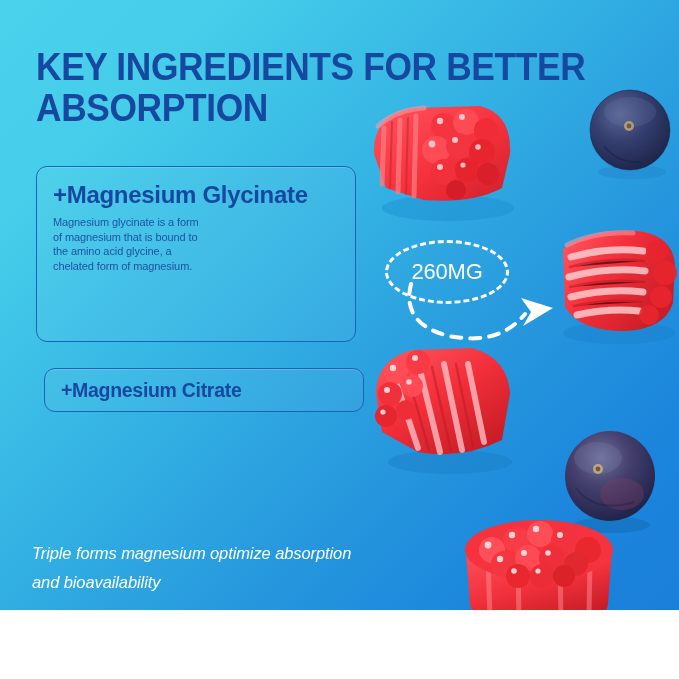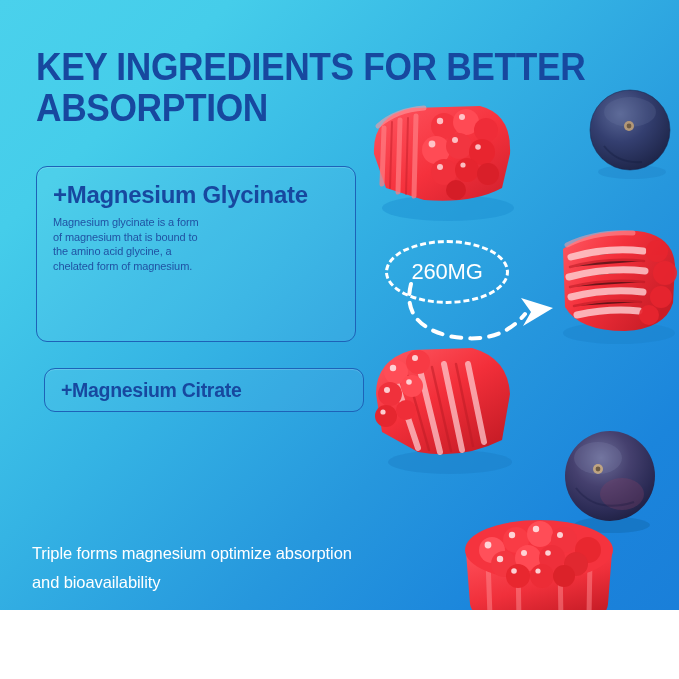--- a/index.html
+++ b/index.html
@@ -91,20 +91,21 @@
     white-space: pre-line;
   }
 
   
   .footnote {
     position: absolute;
     left: 32px;
     top: 539px;
     width: 400px;
     color: #ffffff;
+    font-style: italic;
     font-size: 16.5px;
     line-height: 1.75;
     letter-spacing: -0.1px;
     white-space: pre-line;
   }
 
   
   .callout {
     position: absolute;
     left: 385px;

